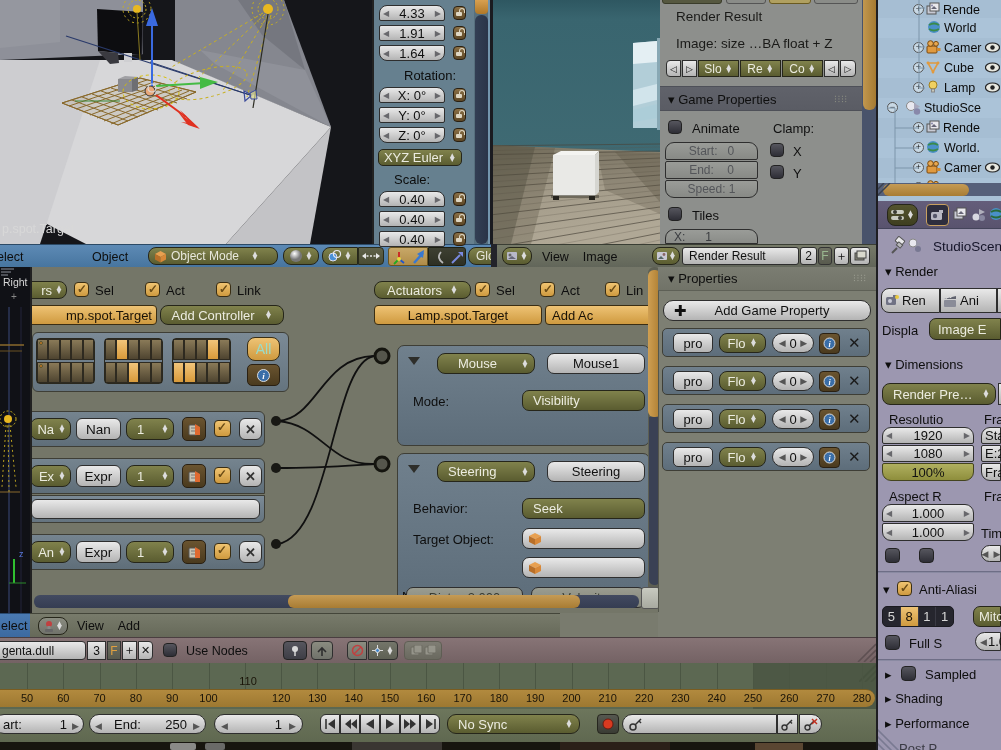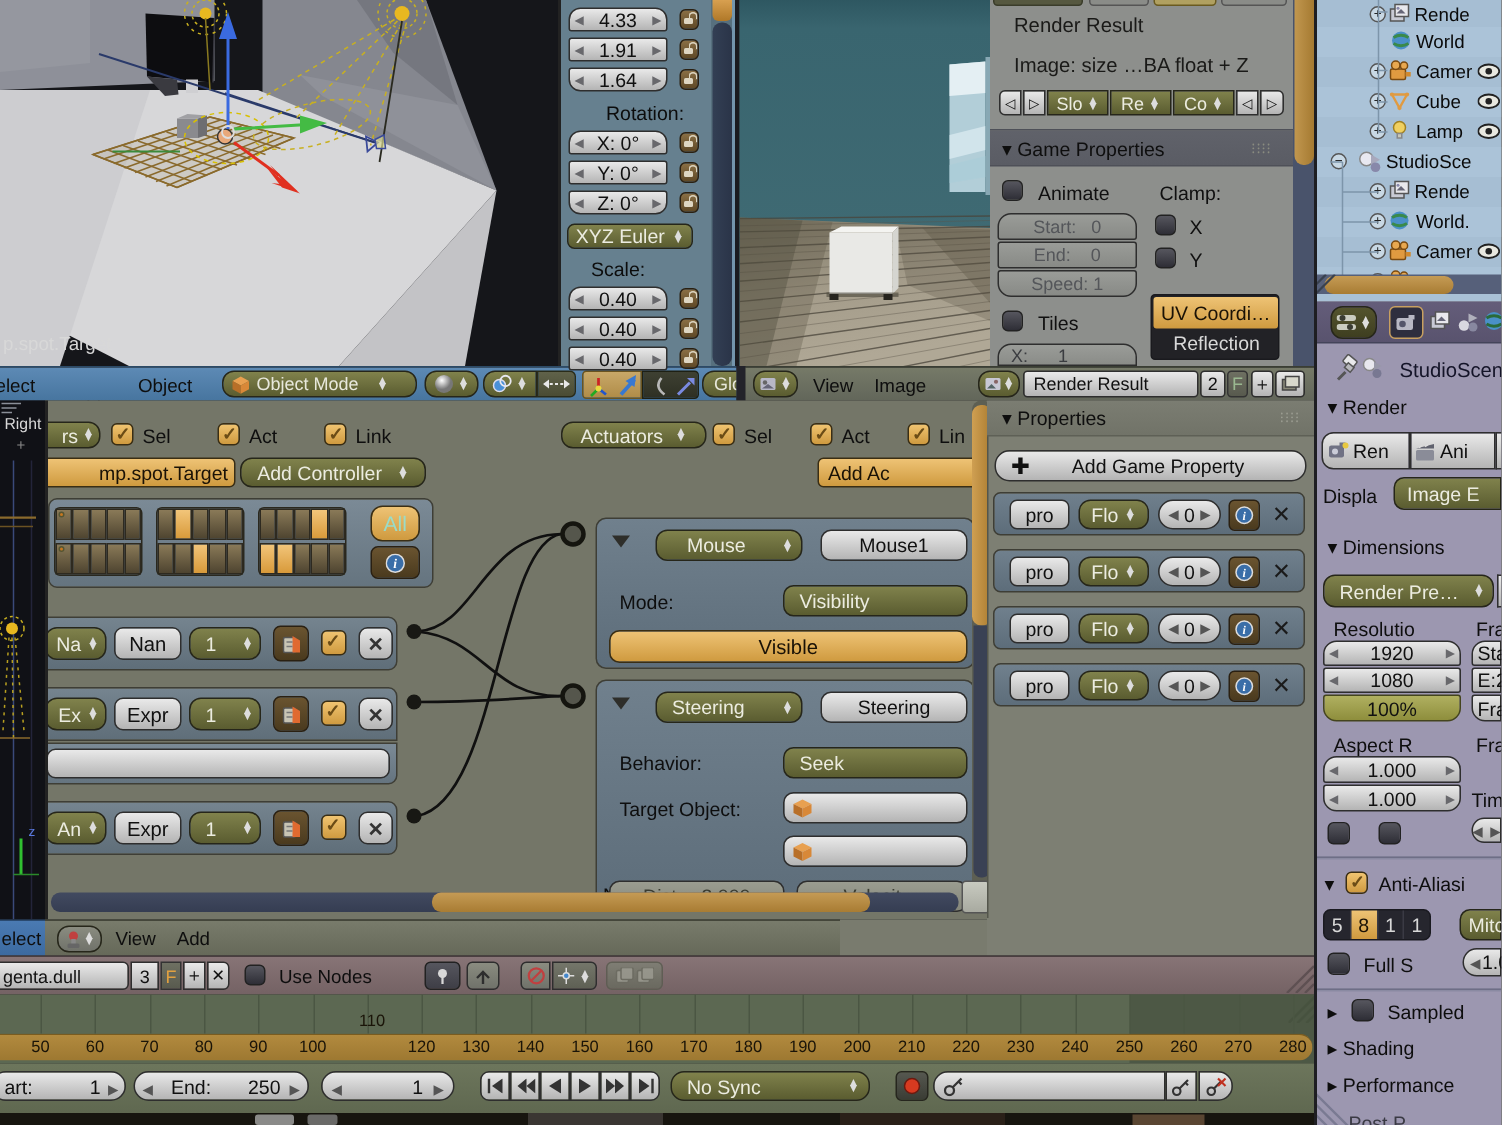--- a/index.html
+++ b/index.html
@@ -327,24 +327,20 @@
     <div class="abs fld" style="left:5px;top:142px;width:93px;height:18px;border-radius:9px 9px 2px 2px;background:linear-gradient(#9a9c98,#888a86);color:#54565a;">Start:&nbsp;&nbsp;&nbsp;0</div>
     <div class="abs fld" style="left:5px;top:161px;width:93px;height:18px;border-radius:2px;background:linear-gradient(#9a9c98,#888a86);color:#54565a;">End:&nbsp;&nbsp;&nbsp;&nbsp;0</div>
     <div class="abs fld" style="left:5px;top:180px;width:93px;height:18px;border-radius:2px 2px 9px 9px;background:linear-gradient(#9a9c98,#888a86);color:#54565a;">Speed: 1</div>
     <div class="abs chk" style="left:110px;top:143px;width:14px;height:14px;"></div>
     <div class="abs" style="left:133px;top:144px;color:#101010;font-size:13px;">X</div>
     <div class="abs chk" style="left:110px;top:165px;width:14px;height:14px;"></div>
     <div class="abs" style="left:133px;top:166px;color:#101010;font-size:13px;">Y</div>
     <div class="abs chk" style="left:8px;top:207px;width:14px;height:14px;"></div>
     <div class="abs" style="left:32px;top:208px;color:#101010;font-size:13px;">Tiles</div>
 
-    <div class="abs" style="left:107px;top:196px;width:86px;height:44px;background:#222226;border-radius:3px;border:1px solid #1a1a1e;">
-      <div class="abs amb" style="left:1px;top:1px;width:83px;height:21px;border:none;border-radius:2px;font-size:13px;">UV Coordi…</div>
-      <div class="abs" style="left:0;top:24px;width:86px;text-align:center;color:#d8d8d8;font-size:13px;">Reflection</div>
-    </div>
     <div class="abs fld" style="left:5px;top:229px;width:93px;height:15px;border-radius:9px 9px 0 0;background:linear-gradient(#9a9c98,#8a8c88);color:#3a3c40;justify-content:flex-start;">
         <span style="margin-left:8px;">X:&nbsp;&nbsp;&nbsp;&nbsp;&nbsp;&nbsp;1</span>
       </div>
 
     <div class="abs" style="left:202px;top:0;width:15px;height:244px;background:#49536b;"></div>
     <div class="abs" style="left:203px;top:0;width:13px;height:110px;background:linear-gradient(90deg,#c1974f,#a57a31);border-radius:0 0 6px 6px;"></div>
   </div>
 
   <div class="abs" id="outliner" style="left:877px;top:0;width:124px;height:201px;background:#a6bed3;overflow:hidden;font-size:12.5px;color:#0a0a0a;">
     <div id="outrows">
@@ -657,20 +653,21 @@
       </div>
     <div class="abs olv" style="left:128px;top:38px;width:124px;height:20px;">Add Controller<span class="updn" style="margin-left:10px;">▲<br>▼</span></div>
 
     <div class="abs olv" style="left:342px;top:14px;width:97px;height:18px;">Actuators<span class="updn" style="margin-left:8px;">▲<br>▼</span></div>
     <div class="abs achk" style="left:443px;top:15px;width:15px;height:15px;"></div>
     <div class="abs" style="left:464px;top:16px;color:#0e0e0e;">Sel</div>
     <div class="abs achk" style="left:508px;top:15px;width:15px;height:15px;"></div>
     <div class="abs" style="left:529px;top:16px;color:#0e0e0e;">Act</div>
     <div class="abs achk" style="left:573px;top:15px;width:15px;height:15px;"></div>
     <div class="abs" style="left:594px;top:16px;color:#0e0e0e;">Lin</div>
+    <div class="abs amb" style="left:342px;top:38px;width:168px;height:20px;border-radius:4px;font-size:13px;">Lamp.spot.Target</div>
     <div class="abs amb" style="left:513px;top:38px;width:117px;height:20px;border-radius:4px;font-size:13px;justify-content:flex-start;">
         <span style="margin-left:6px;">Add Ac</span>
       </div>
 
     <div class="abs" style="left:0;top:65px;width:257px;height:60px;background:linear-gradient(#7b8a96,#65747f);border:1px solid #3e3e36;border-radius:6px;"></div>
     <div class="abs" id="stategrid" style="left:5px;top:72px;width:200px;height:46px;">
         <div style="position:absolute;left:0px;top:0px;width:11.4px;height:21px;background:linear-gradient(#8a7a58,#4e4430);border:1px solid #2e2a20;"></div>
         <div style="position:absolute;left:11.4px;top:0px;width:11.4px;height:21px;background:linear-gradient(#8a7a58,#4e4430);border:1px solid #2e2a20;"></div>
         <div style="position:absolute;left:22.8px;top:0px;width:11.4px;height:21px;background:linear-gradient(#8a7a58,#4e4430);border:1px solid #2e2a20;"></div>
         <div style="position:absolute;left:34.2px;top:0px;width:11.4px;height:21px;background:linear-gradient(#8a7a58,#4e4430);border:1px solid #2e2a20;"></div>
@@ -797,21 +794,20 @@
         <div class="abs" style="left:10px;top:11px;width:0;height:0;border-left:6px solid transparent;border-right:6px solid transparent;border-top:8px solid #2e2e2a;"></div>
         <div class="abs olv" style="left:39px;top:7px;width:98px;height:21px;justify-content:space-between;">
           <span style="margin-left:20px;">Mouse</span>
           <span class="updn" style="margin-right:5px;">▲<br>▼</span>
         </div>
         <div class="abs fld" style="left:149px;top:7px;width:98px;height:21px;border-radius:7px;">Mouse1</div>
         <div class="abs" style="left:15px;top:48px;color:#0e0e0e;">Mode:</div>
         <div class="abs olv" style="left:124px;top:44px;width:123px;height:21px;border-radius:7px;justify-content:flex-start;">
           <span style="margin-left:10px;">Visibility</span>
         </div>
-        <div class="abs amb" style="left:8px;top:74px;width:239px;height:22px;border-radius:7px;font-size:13.5px;">Visible</div>
       </div>
     <div class="abs" id="act2" style="left:365px;top:186px;width:253px;height:153px;background:linear-gradient(#70808d,#5d6d7a);border:1px solid #3e3e36;border-radius:7px 7px 0 0;">
         <div class="abs" style="left:10px;top:11px;width:0;height:0;border-left:6px solid transparent;border-right:6px solid transparent;border-top:8px solid #2e2e2a;"></div>
         <div class="abs olv" style="left:39px;top:7px;width:98px;height:21px;justify-content:space-between;">
           <span style="margin-left:10px;">Steering</span>
           <span class="updn" style="margin-right:5px;">▲<br>▼</span>
         </div>
         <div class="abs fld" style="left:149px;top:7px;width:98px;height:21px;border-radius:7px;">Steering</div>
         <div class="abs" style="left:15px;top:47px;color:#0e0e0e;">Behavior:</div>
         <div class="abs olv" style="left:124px;top:44px;width:123px;height:21px;border-radius:7px;justify-content:flex-start;">

